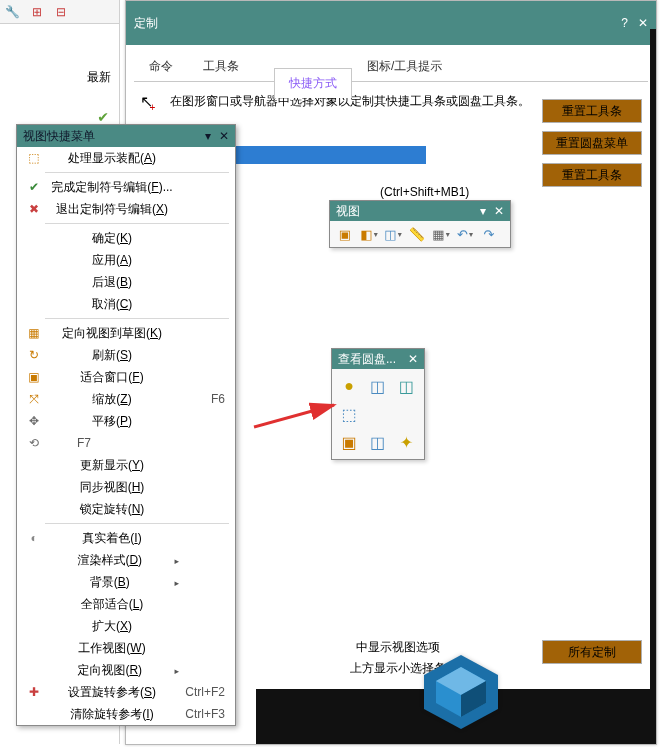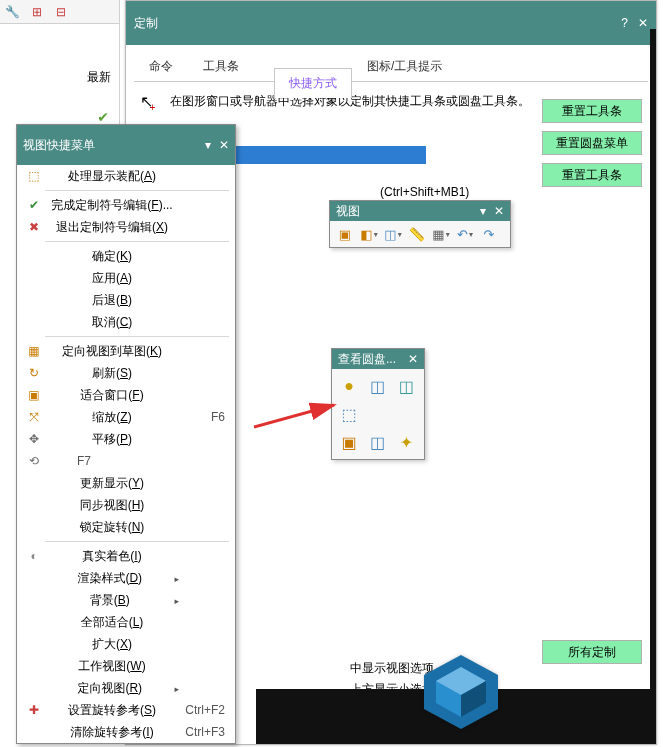--- a/index.html
+++ b/index.html
@@ -26,33 +26,33 @@
   .info-row { display:flex; align-items:center; gap:8px; margin:10px 14px;}
   .cursor-icon { width:22px; font-size:16px;}
 
   .type-label { padding:4px 14px;}
   .blue-bar { background:#2d7dd2; height:18px; margin:0 230px 0 14px;}
 
   .hints { position:absolute; left:254px; top:182px;}
   .hints div { padding:2px 0;}
 
   .right-buttons { position:absolute; right:14px; top:98px; display:flex; flex-direction:column; gap:8px;}
-  .btn { width:100px; height:24px; border:1px solid #b0b0b0; background:#86efac; cursor:pointer; text-align:center; line-height:22px;}
+  .btn { width:100px; height:24px; border:1px solid #b0b0b0; background:#a16207; cursor:pointer; text-align:center; line-height:22px;}
   .btn.bottom { position:absolute; right:14px; bottom:80px;}
 
-  .bottom-lines { position:absolute; left:224px; bottom:44px;}
+  .bottom-lines { position:absolute; left:224px; bottom:65px;text-align:center;}
   .bottom-lines div { padding:2px 0;}
 
   
   .blackbar { position:absolute; right:0; top:28px; width:6px; bottom:0; background:#111;}
   .blackbar2 { position:absolute; right:0; bottom:0; height:55px; width:400px; background:#111;}
 
   
   .ctx { position:absolute; left:16px; top:124px; width:220px; background:#fefefe; border:1px solid #8a8a8a; box-shadow:2px 2px 5px rgba(0,0,0,0.3);}
-  .ctx-title { height:40px; background:#4a8a84; color:#ffffff; display:flex; align-items:center; justify-content:space-between; padding:0 6px;}
+  .ctx-title { height:22px; background:#4a8a84; color:#0f172a; display:flex; align-items:center; justify-content:space-between; padding:0 6px;}
   .ctx-title .ctrls { display:flex; gap:8px; font-size:11px;}
   .ctx-body { background:#fff; }
   .ctx-item { display:flex; align-items:center; height:22px; padding:0 6px; cursor:pointer;}
   .ctx-icon { width:22px; display:inline-flex; justify-content:center; font-size:12px;}
   .ctx-text { flex:1;text-align:center;}
   .ctx-key { color:#555; width:50px; text-align:right; padding-right:4px;}
   .ctx-sep { height:1px; background:#d8d8d8; margin:3px 6px 3px 28px;}
   .sub-arrow::after { content:"▸"; font-size:9px; color:#555;}
 
   

